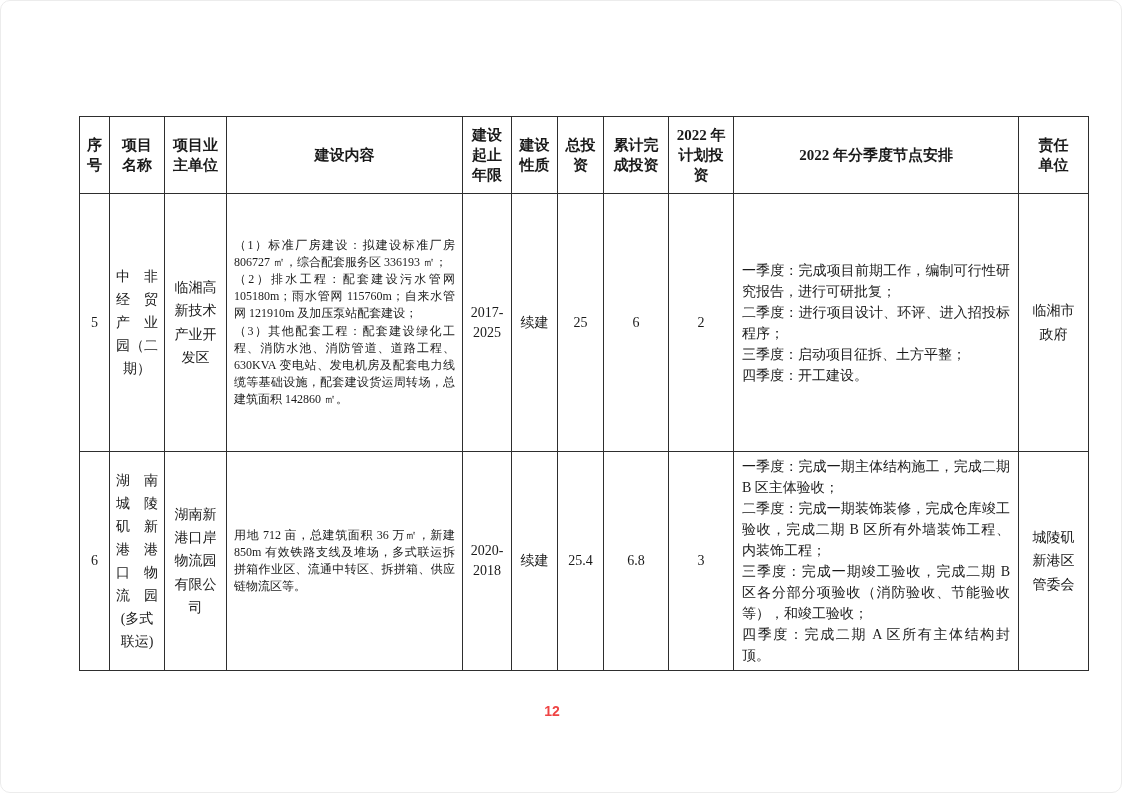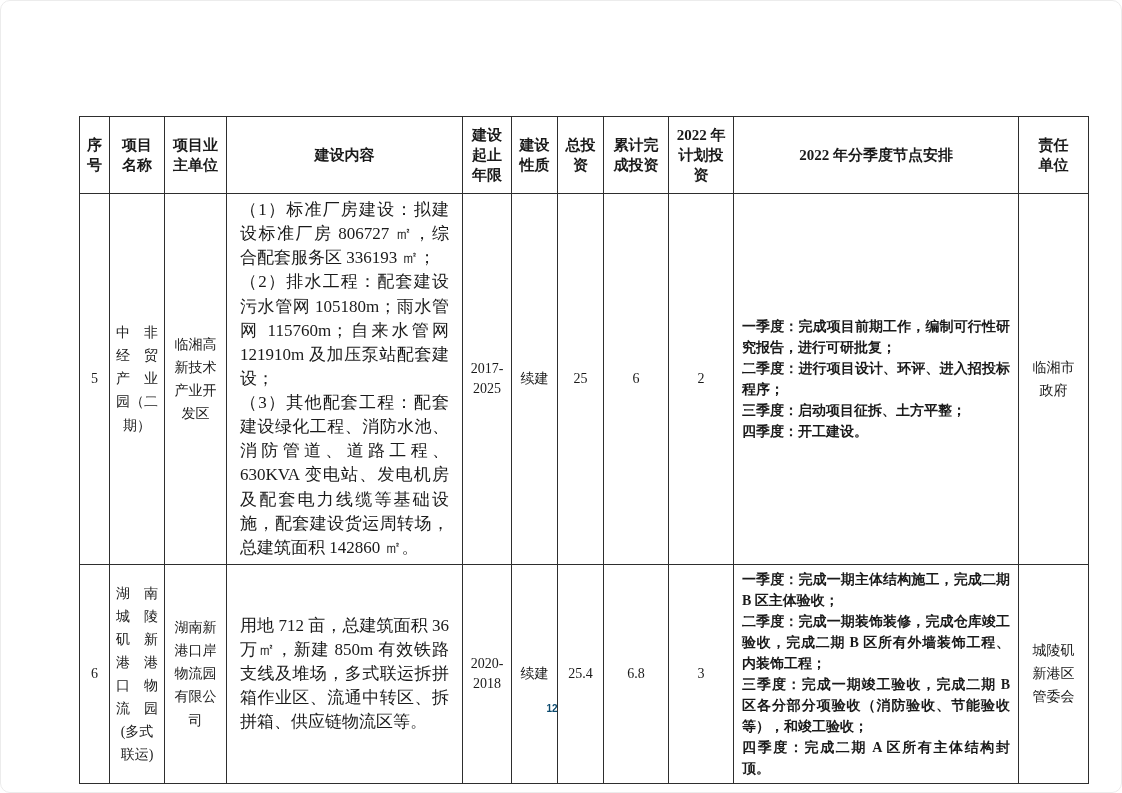--- a/index.html
+++ b/index.html
@@ -68,46 +68,45 @@
   }
   .cell-num {
     font-size: 14px;
     line-height: 1.4;
     text-align: center;
     vertical-align: middle;
     white-space: pre-line;
     padding: 2px 1px;
   }
   .cell-content {
-    font-size: 17px;
+    font-size: 12px;
     line-height: 1.42;
     text-align: justify;
     vertical-align: middle;
     white-space: pre-line;
-    padding: 4px 13px;
+    padding: 4px 7px;
   }
   .cell-milestones {
     font-size: 14px;
     line-height: 1.5;
     text-align: justify;
     vertical-align: middle;
     white-space: pre-line;
     padding: 4px 8px;
-    font-weight: bold;
   }
   .page-number {
     position: absolute;
     left: 0;
     right: 18px;
     top: 702px;
     text-align: center;
     font-family: "Liberation Sans", sans-serif;
     font-weight: bold;
-    font-size: 10px;
-    color: #0c4a6e;
+    font-size: 14px;
+    color: #ef4444;
   }
 </style>
 </head>
 <body>
 
 <div class="screen">
 
   <table class="doc-table">
     <colgroup>
       <col class="col-seq">

